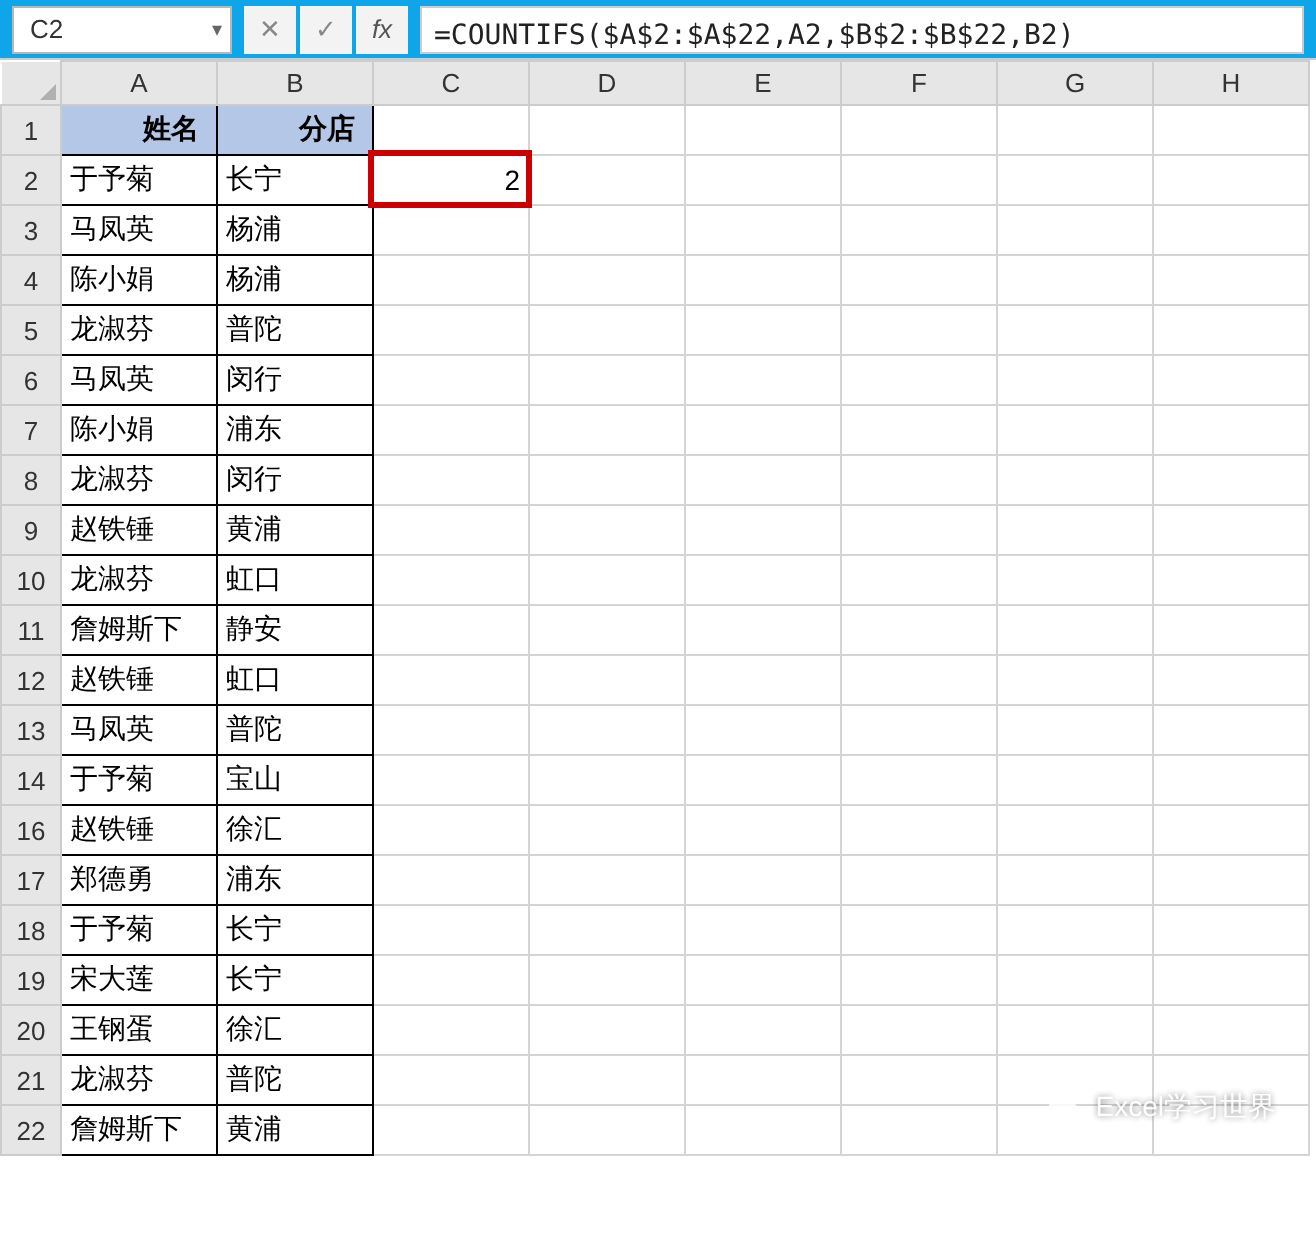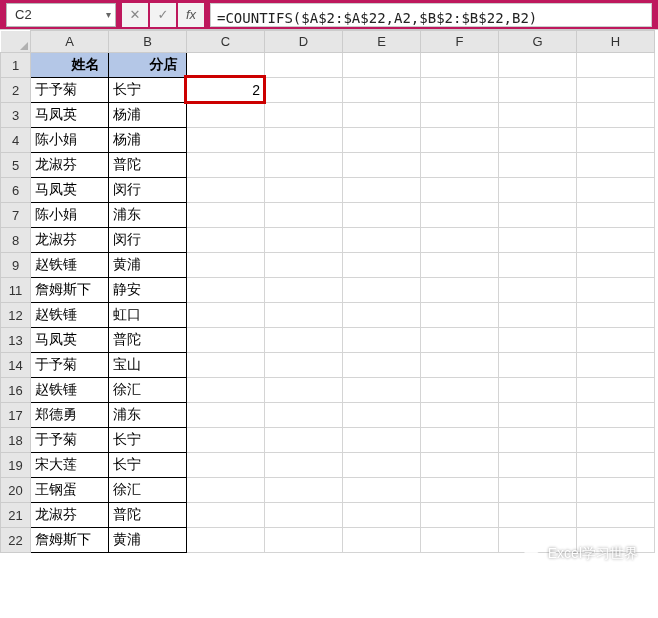--- a/index.html
+++ b/index.html
@@ -13,21 +13,21 @@
     height: 618px;
     overflow: hidden;
     position: relative;
   }
   
   .formula-bar {
     display: flex;
     align-items: center;
     height: 30px;
     border-bottom: 1px solid #ccc;
-    background: #be185d;
+    background: #0ea5e9;
     padding: 4px 6px;
     gap: 6px;
   }
   .name-box {
     width: 110px;
     height: 24px;
     background: #fff;
     border: 1px solid #b7b7b7;
     display: flex;
     align-items: center;
@@ -305,20 +305,31 @@
           <td class="cell datacell" id="cell-A9">赵铁锤</td>
           <td class="cell datacell" id="cell-B9">黄浦</td>
           <td class="cell" id="cell-C9"></td>
           <td class="cell" id="cell-D9"></td>
           <td class="cell" id="cell-E9"></td>
           <td class="cell" id="cell-F9"></td>
           <td class="cell" id="cell-G9"></td>
           <td class="cell" id="cell-H9"></td>
         </tr>
         <tr>
+          <th class="rowhead">10</th>
+          <td class="cell datacell" id="cell-A10">龙淑芬</td>
+          <td class="cell datacell" id="cell-B10">虹口</td>
+          <td class="cell" id="cell-C10"></td>
+          <td class="cell" id="cell-D10"></td>
+          <td class="cell" id="cell-E10"></td>
+          <td class="cell" id="cell-F10"></td>
+          <td class="cell" id="cell-G10"></td>
+          <td class="cell" id="cell-H10"></td>
+        </tr>
+        <tr>
           <th class="rowhead">11</th>
           <td class="cell datacell" id="cell-A11">詹姆斯下</td>
           <td class="cell datacell" id="cell-B11">静安</td>
           <td class="cell" id="cell-C11"></td>
           <td class="cell" id="cell-D11"></td>
           <td class="cell" id="cell-E11"></td>
           <td class="cell" id="cell-F11"></td>
           <td class="cell" id="cell-G11"></td>
           <td class="cell" id="cell-H11"></td>
         </tr>

